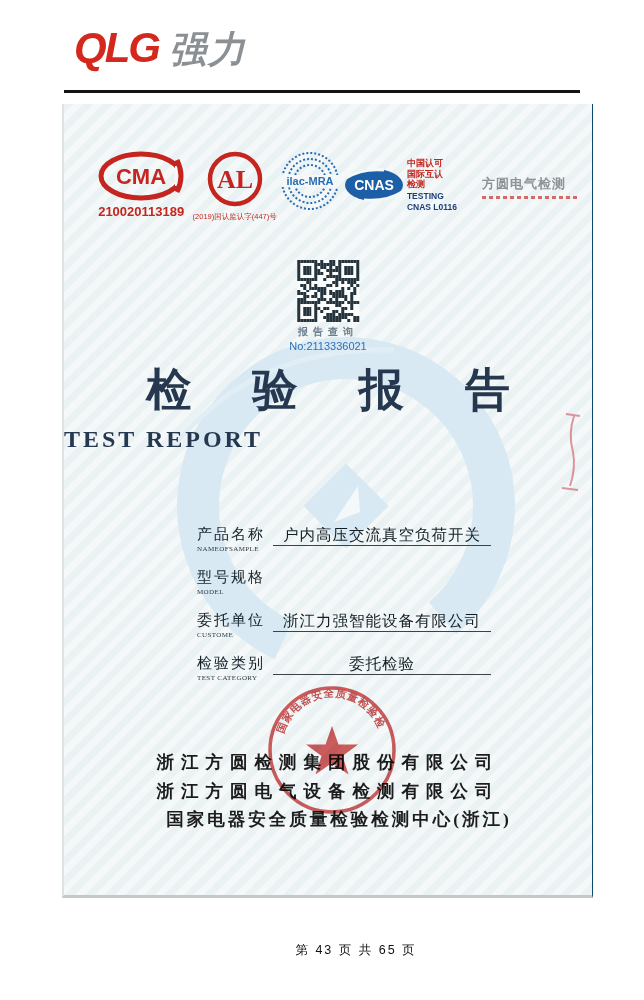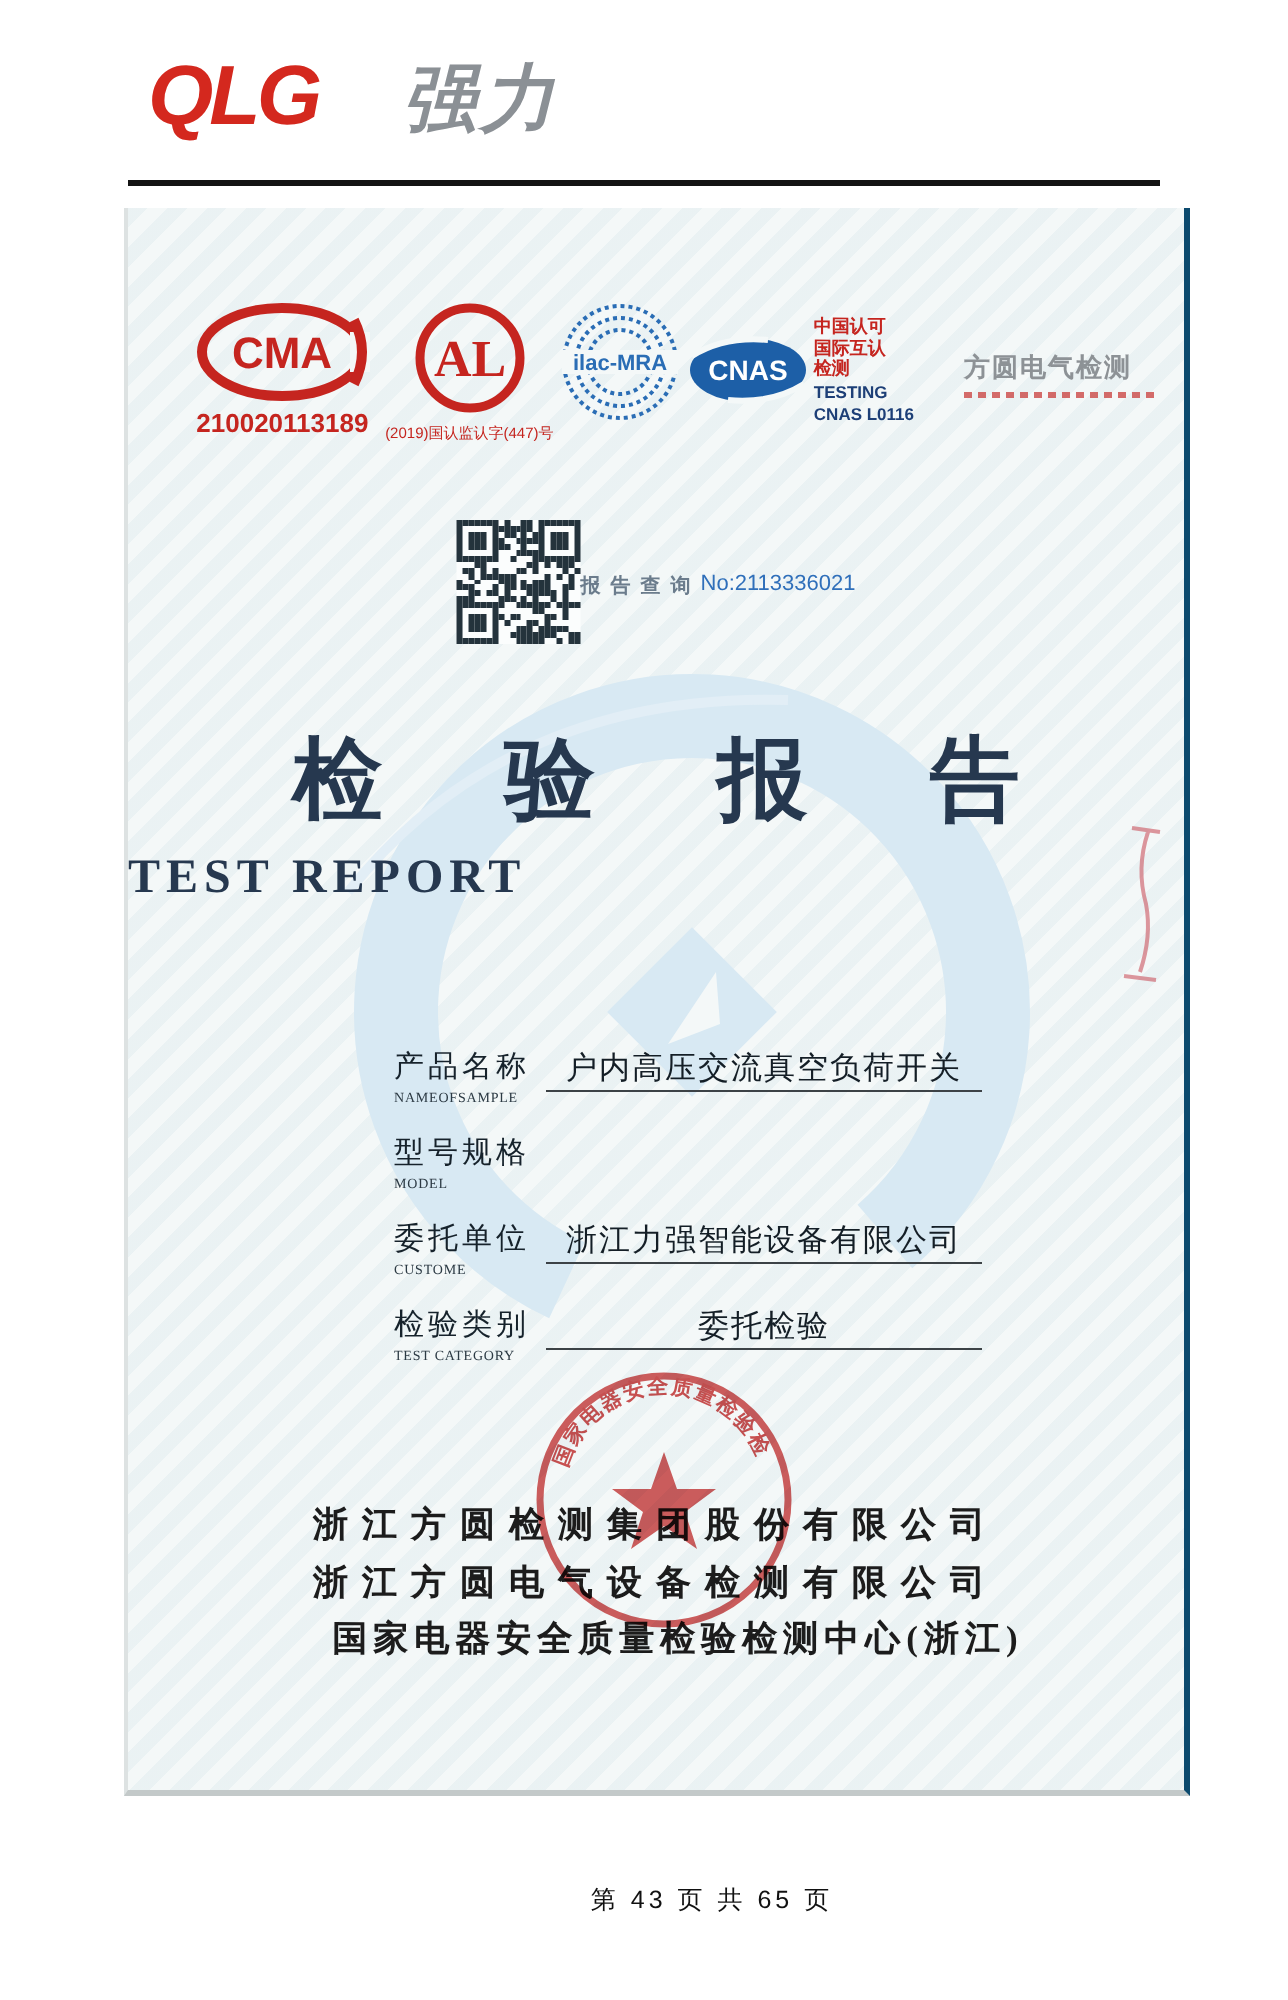--- a/index.html
+++ b/index.html
@@ -1,45 +1,45 @@
 <!DOCTYPE html>
 <html><head>
 <meta charset="utf-8">
 <style>
   html,body{margin:0;padding:0;background:#fff;}
   .page{position:relative;width:644px;height:1000px;background:#fff;overflow:hidden;
         font-family:"Liberation Serif","DejaVu Serif",serif;}
   
   .brand{position:absolute;left:74px;top:24px;display:flex;align-items:baseline;
-         font-family:"Liberation Sans","DejaVu Sans",sans-serif;font-style:italic;font-weight:900;gap:32px;}
+         font-family:"Liberation Sans","DejaVu Sans",sans-serif;font-style:italic;font-weight:900;}
   .brand .red{font-size:42px;color:#d4281e;letter-spacing:-2px;}
   .brand .gray{font-size:37px;color:#8b9095;margin-left:10px;letter-spacing:2px;}
   .rule{position:absolute;left:64px;top:90px;width:516px;height:2.5px;background:#141414;}
   
   .scan{position:absolute;left:62px;top:104px;width:528px;height:791px;background:#f4f8f8;
-        border-left:2px solid #dde2e2;border-right:3px solid #0c4a6e;border-bottom:3px solid #c3c9c9;}
+        border-left:2px solid #dde2e2;border-right:1px solid #0c4a6e;border-bottom:3px solid #c3c9c9;}
   .scan::before{content:"";position:absolute;inset:0;pointer-events:none;
         background:repeating-linear-gradient(135deg,rgba(175,205,215,.14) 0 7px,rgba(255,255,255,0) 7px 14px);}
   
   .certs{position:absolute;left:28px;top:46px;width:486px;display:flex;gap:2px;align-items:flex-start;}
   .cert{display:flex;flex-direction:column;align-items:center;}
   .cma{width:100px;} .cal{width:86px;} .ilac{width:64px;}
   .cnasg{width:118px;display:flex;flex-direction:row;align-items:center;gap:3px;padding-top:8px;}
   .fy{width:116px;display:flex;flex-direction:row;align-items:center;gap:20px;}
   .cma-num{font-family:"Liberation Sans",sans-serif;font-weight:bold;color:#c5251f;font-size:13px;margin-top:2px;}
   .cal-cap{font-family:"Liberation Sans",sans-serif;color:#c5251f;font-size:7.5px;margin-top:4px;white-space:nowrap;}
   .cnas-txt{display:flex;flex-direction:column;font-family:"Liberation Sans",sans-serif;font-weight:bold;line-height:10.5px;}
   .cnas-txt .r{color:#c5251f;font-size:9px;}
   .cnas-txt .b{color:#1d3f77;font-size:8.5px;margin-top:1px;}
   .fy-col{display:flex;flex-direction:column;}
   .fy-name{font-family:"Liberation Sans",sans-serif;font-weight:bold;color:#8d9296;font-size:13px;letter-spacing:1px;white-space:nowrap;}
   .fy-cap{margin-top:3px;height:3px;width:96px;
         background:repeating-linear-gradient(90deg,rgba(201,60,58,.75) 0 4px,transparent 4px 7px);}
   
-  .qrwrap{position:absolute;left:50%;top:156px;transform:translateX(-50%);display:flex;align-items:center;}
+  .qrwrap{position:absolute;left:50%;top:156px;transform:translateX(-50%);display:flex;flex-direction:column;align-items:center;}
   .qr{width:62px;height:62px;display:grid;grid-template-columns:repeat(21,1fr);grid-template-rows:repeat(21,1fr);background:#fbfdfd;}
   .qr div{width:100%;height:100%;} .qr .on{background:#24333c;}
   .qr-label{margin-top:3px;font-size:10px;color:#6b7c8c;letter-spacing:5px;font-weight:bold;}
   .qr-num{font-family:"Liberation Sans",sans-serif;font-size:11px;color:#2f6fba;margin-top:1px;}
   
   .wm{position:absolute;left:70px;top:222px;pointer-events:none;}
   
   .title-zh{position:absolute;top:256px;width:100%;text-align:center;font-size:45px;font-weight:600;
             color:#26384f;letter-spacing:25px;text-indent:25px;}
   .title-en{position:absolute;top:322px;width:100%;font-size:24px;font-weight:bold;

